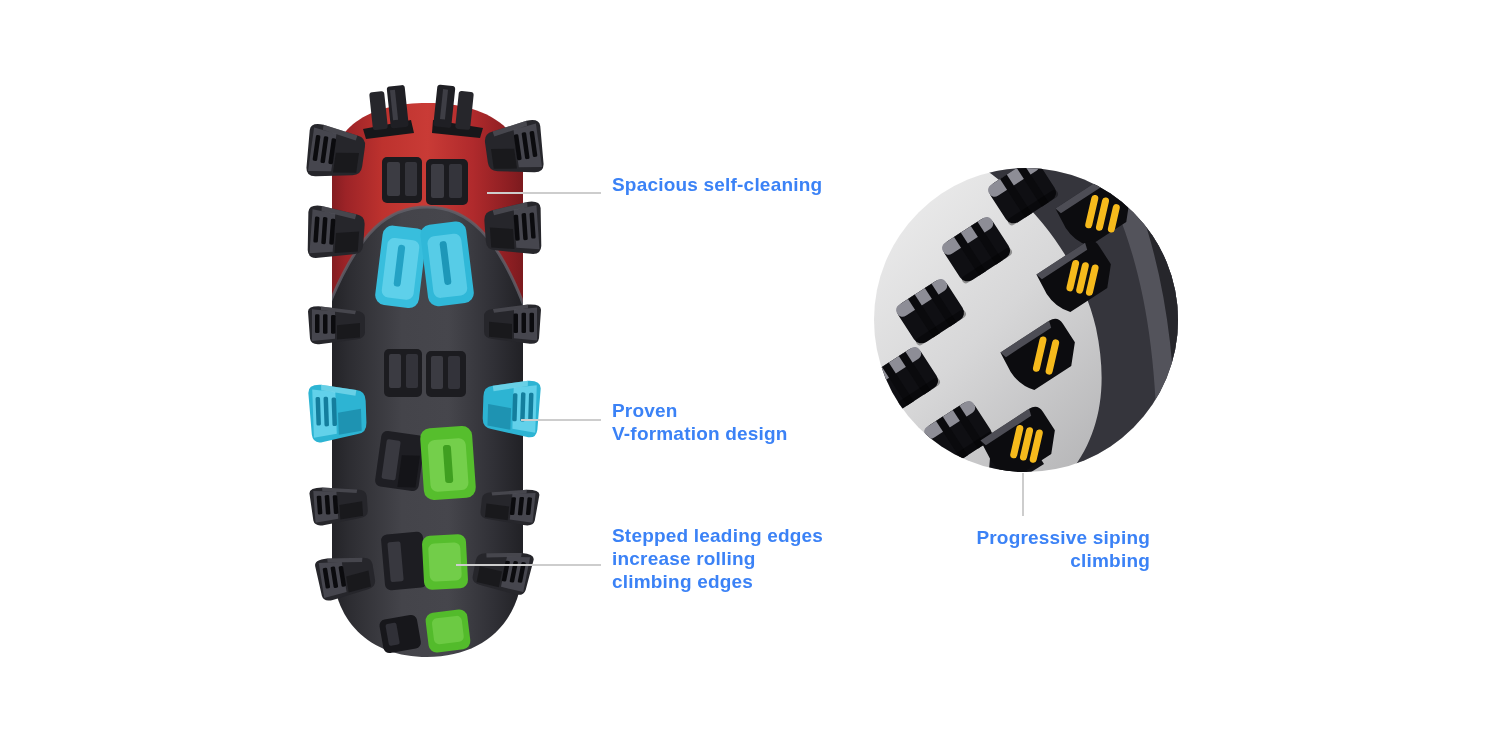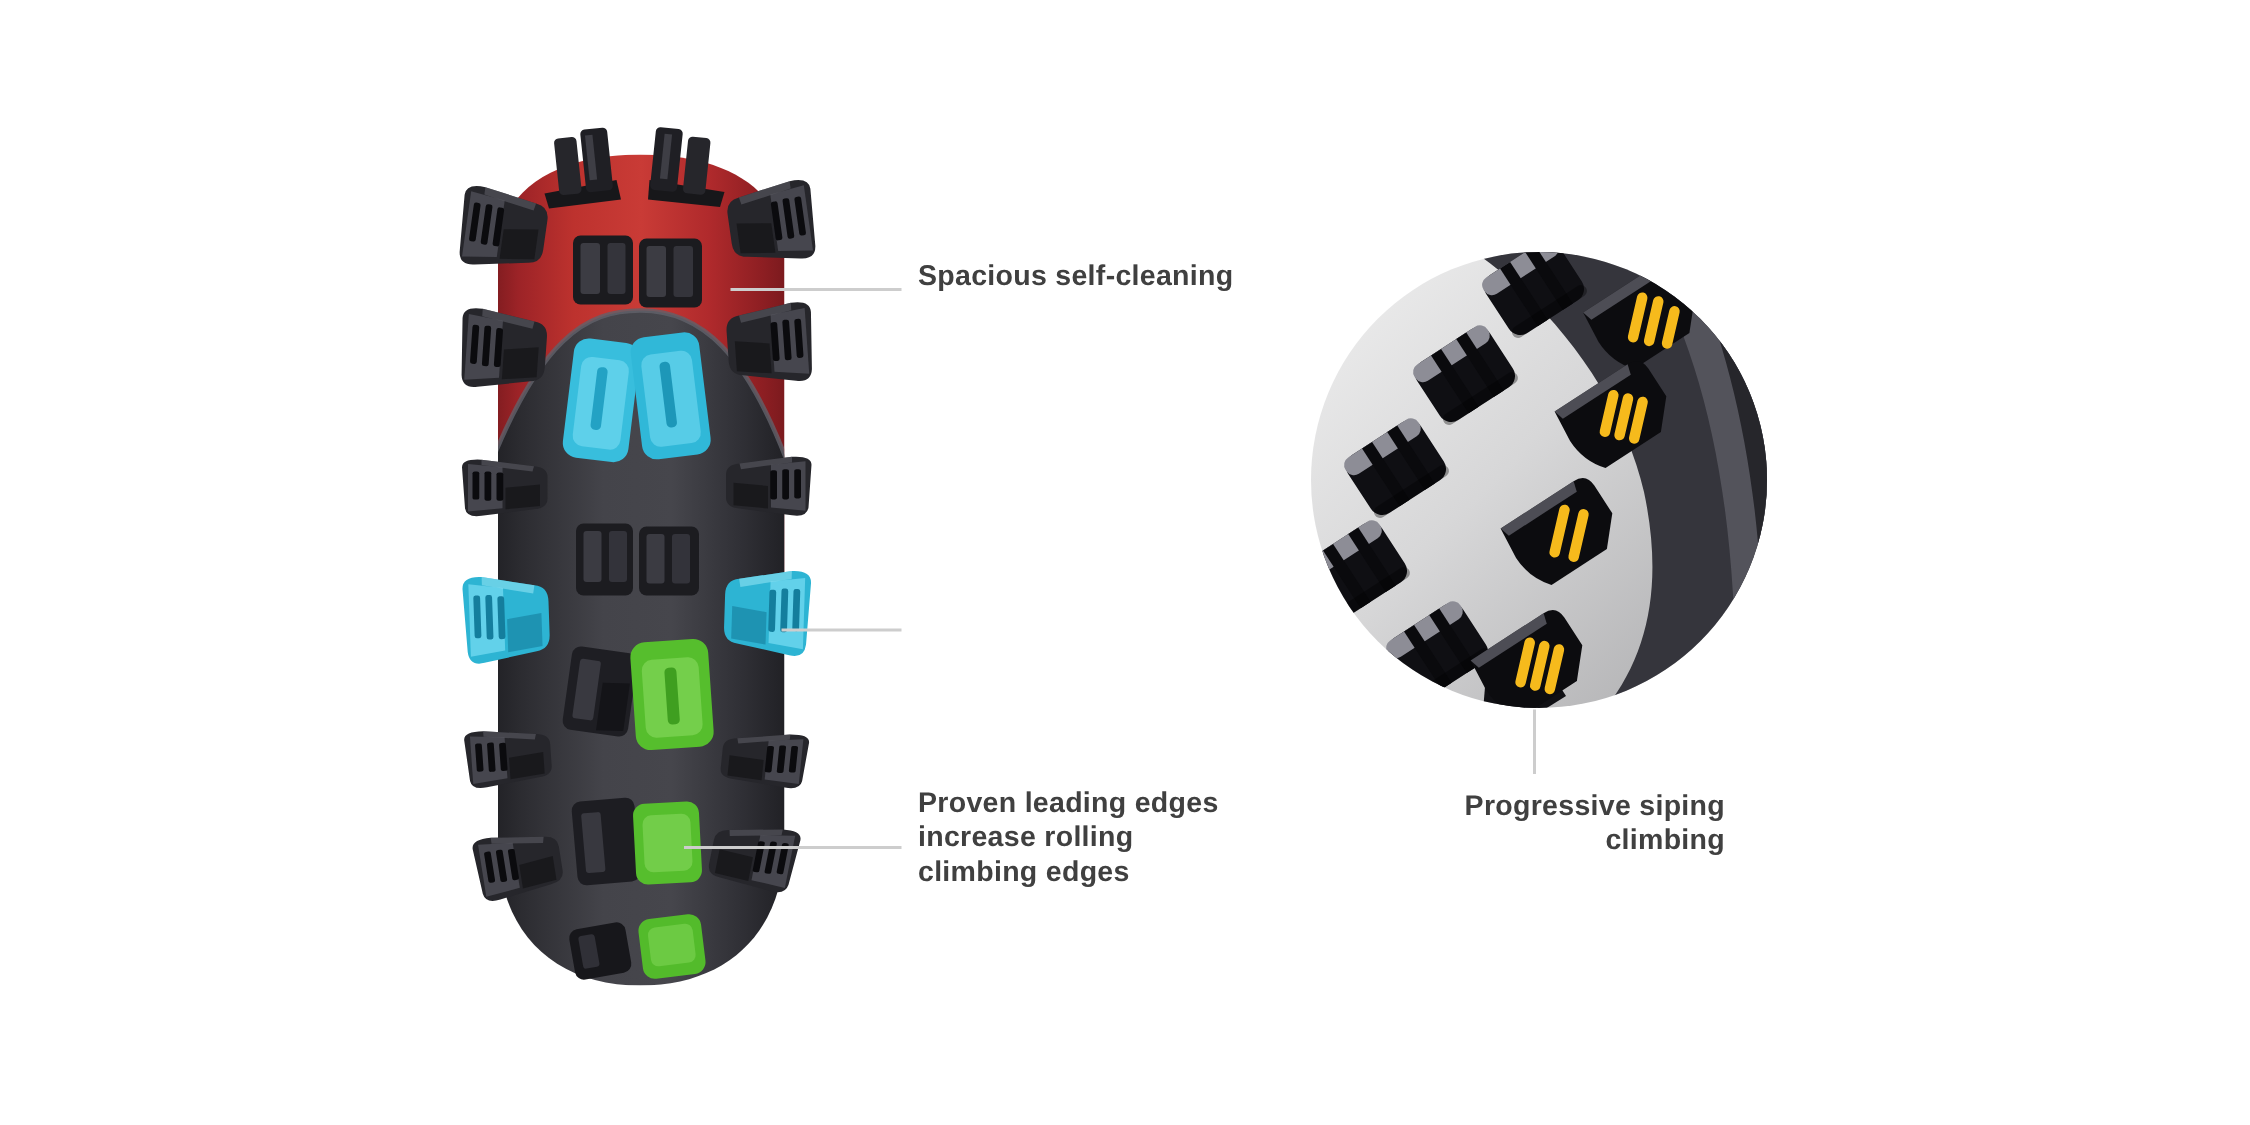--- a/index.html
+++ b/index.html
@@ -1,21 +1,21 @@
 <!DOCTYPE html>
 <html><head>
 <meta charset="utf-8">
 <style>
   html,body{margin:0;padding:0;background:#ffffff;}
   .canvas{
     position:relative;width:1500px;height:750px;background:#ffffff;overflow:hidden;
     font-family:"Liberation Sans","DejaVu Sans",sans-serif;
   }
   .callout{
-    position:absolute;color:#404040;font-weight:700;font-size:19px;line-height:23px;
+    position:absolute;color:#3b82f6;font-weight:700;font-size:19px;line-height:23px;
     letter-spacing:.2px;
   }
   .callout span{display:block;white-space:nowrap;}
   .callout.centered{text-align:right;}
   .leader{position:absolute;background:#cdcdcd;}
   .leader.h{height:2px;}
   .leader.v{width:2px;}
   .illu{position:absolute;}
 </style>
 </head>
@@ -229,23 +229,27 @@
 
   <div class="leader h" style="left:487px;top:192px;width:114px;"></div>
   <div class="leader h" style="left:521px;top:419px;width:80px;"></div>
   <div class="leader h" style="left:456px;top:564px;width:145px;"></div>
   <div class="leader v" style="left:1022px;top:473px;height:43px;"></div>
 
   <div class="callout" style="left:612px;top:173px;">
     <span>Spacious self-cleaning</span>
   </div>
 
+  <div class="callout" style="left:612px;top:399px;">
+    <span>Proven</span>
+    <span>V-formation design</span>
+  </div>
 
   <div class="callout" style="left:612px;top:524px;">
-    <span>Proven leading edges</span>
+    <span>Stepped leading edges</span>
     <span>increase rolling</span>
     <span>climbing edges</span>
   </div>
 
   <div class="callout centered" style="left:898px;top:526px;width:252px;">
     <span>Progressive siping</span>
     <span>climbing</span>
   </div>
 
 </div>

